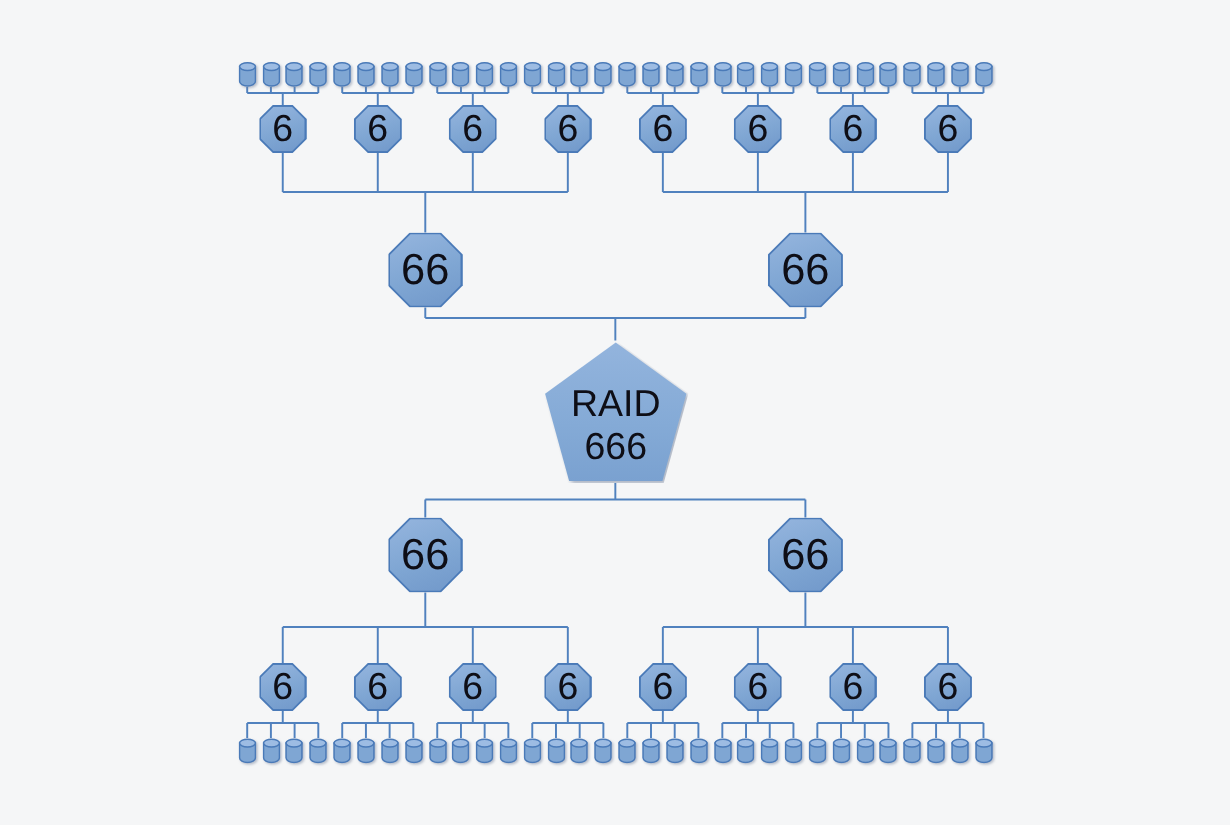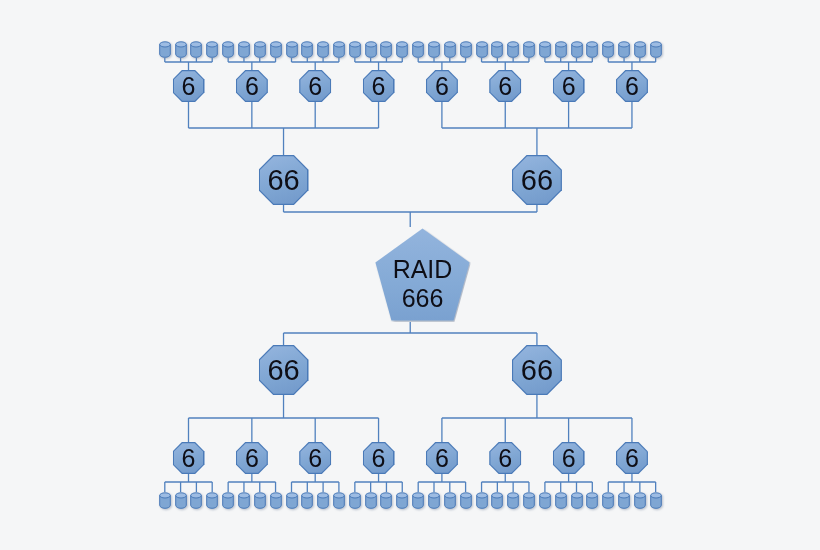--- a/index.html
+++ b/index.html
@@ -15,21 +15,21 @@
     filter:drop-shadow(1.5px 2px 1.2px rgba(115,130,155,.55));
   }
   .oct-inner{
     position:absolute;inset:1.2px;
     clip-path:polygon(29.3% 0,70.7% 0,100% 29.3%,100% 70.7%,70.7% 100%,29.3% 100%,0 70.7%,0 29.3%);
     background:linear-gradient(160deg,#95b5de 0%,#7fa6d3 55%,#7198ca 100%);
     display:flex;align-items:center;justify-content:center;
   }
   .node-label{line-height:1;letter-spacing:0;}
   .pent-outer{
-    position:absolute;left:374px;top:227px;width:97px;height:95px;
+    position:absolute;left:362px;top:227px;width:97px;height:95px;
     clip-path:polygon(50% 0,100% 37%,83% 100%,17% 100%,0 37%);
     filter:drop-shadow(2px 2.5px 1.5px rgba(115,130,155,.55));
   }
   .pent-inner{
     position:absolute;inset:1.4px;
     clip-path:polygon(50% 0,100% 37%,83% 100%,17% 100%,0 37%);
     background:linear-gradient(180deg,#93b4dd 0%,#84aad6 60%,#7aa1d0 100%);
     display:flex;flex-direction:column;align-items:center;justify-content:flex-start;
     padding-top:27px;box-sizing:border-box;
   }

